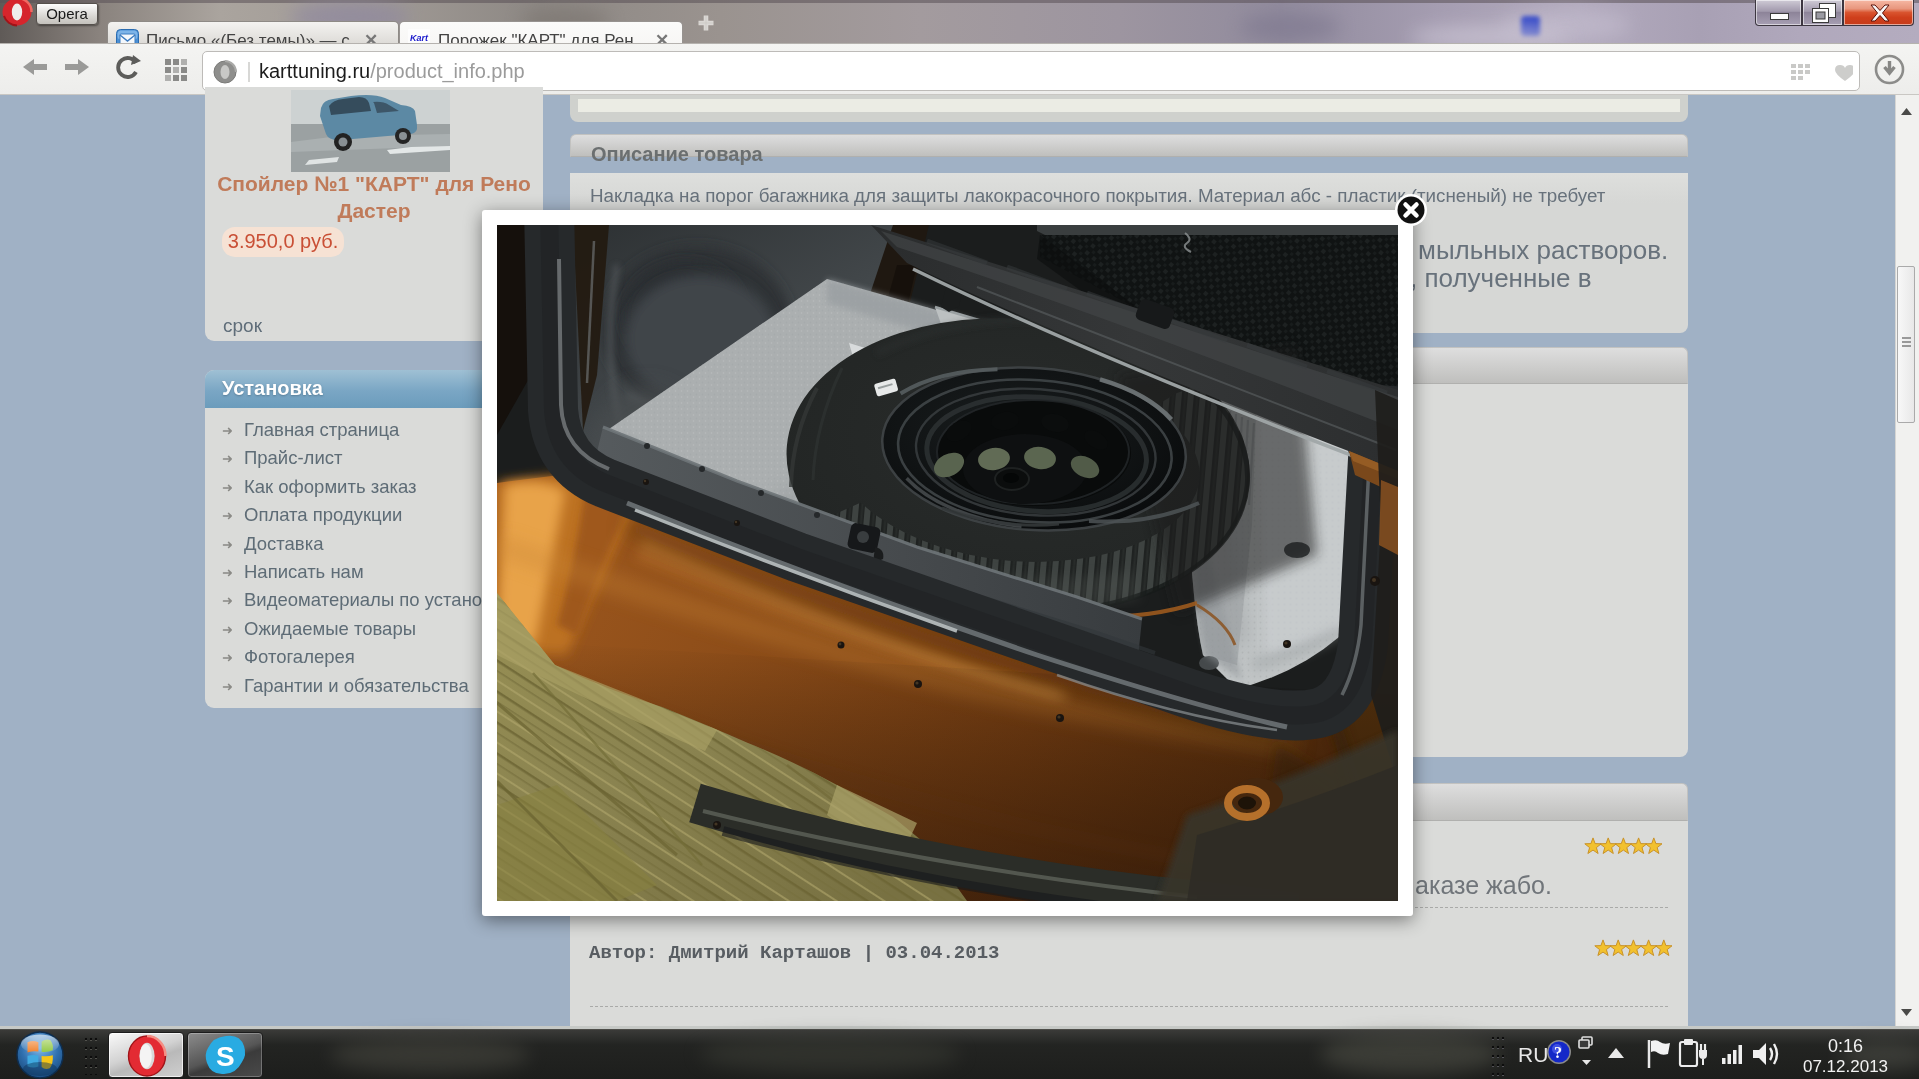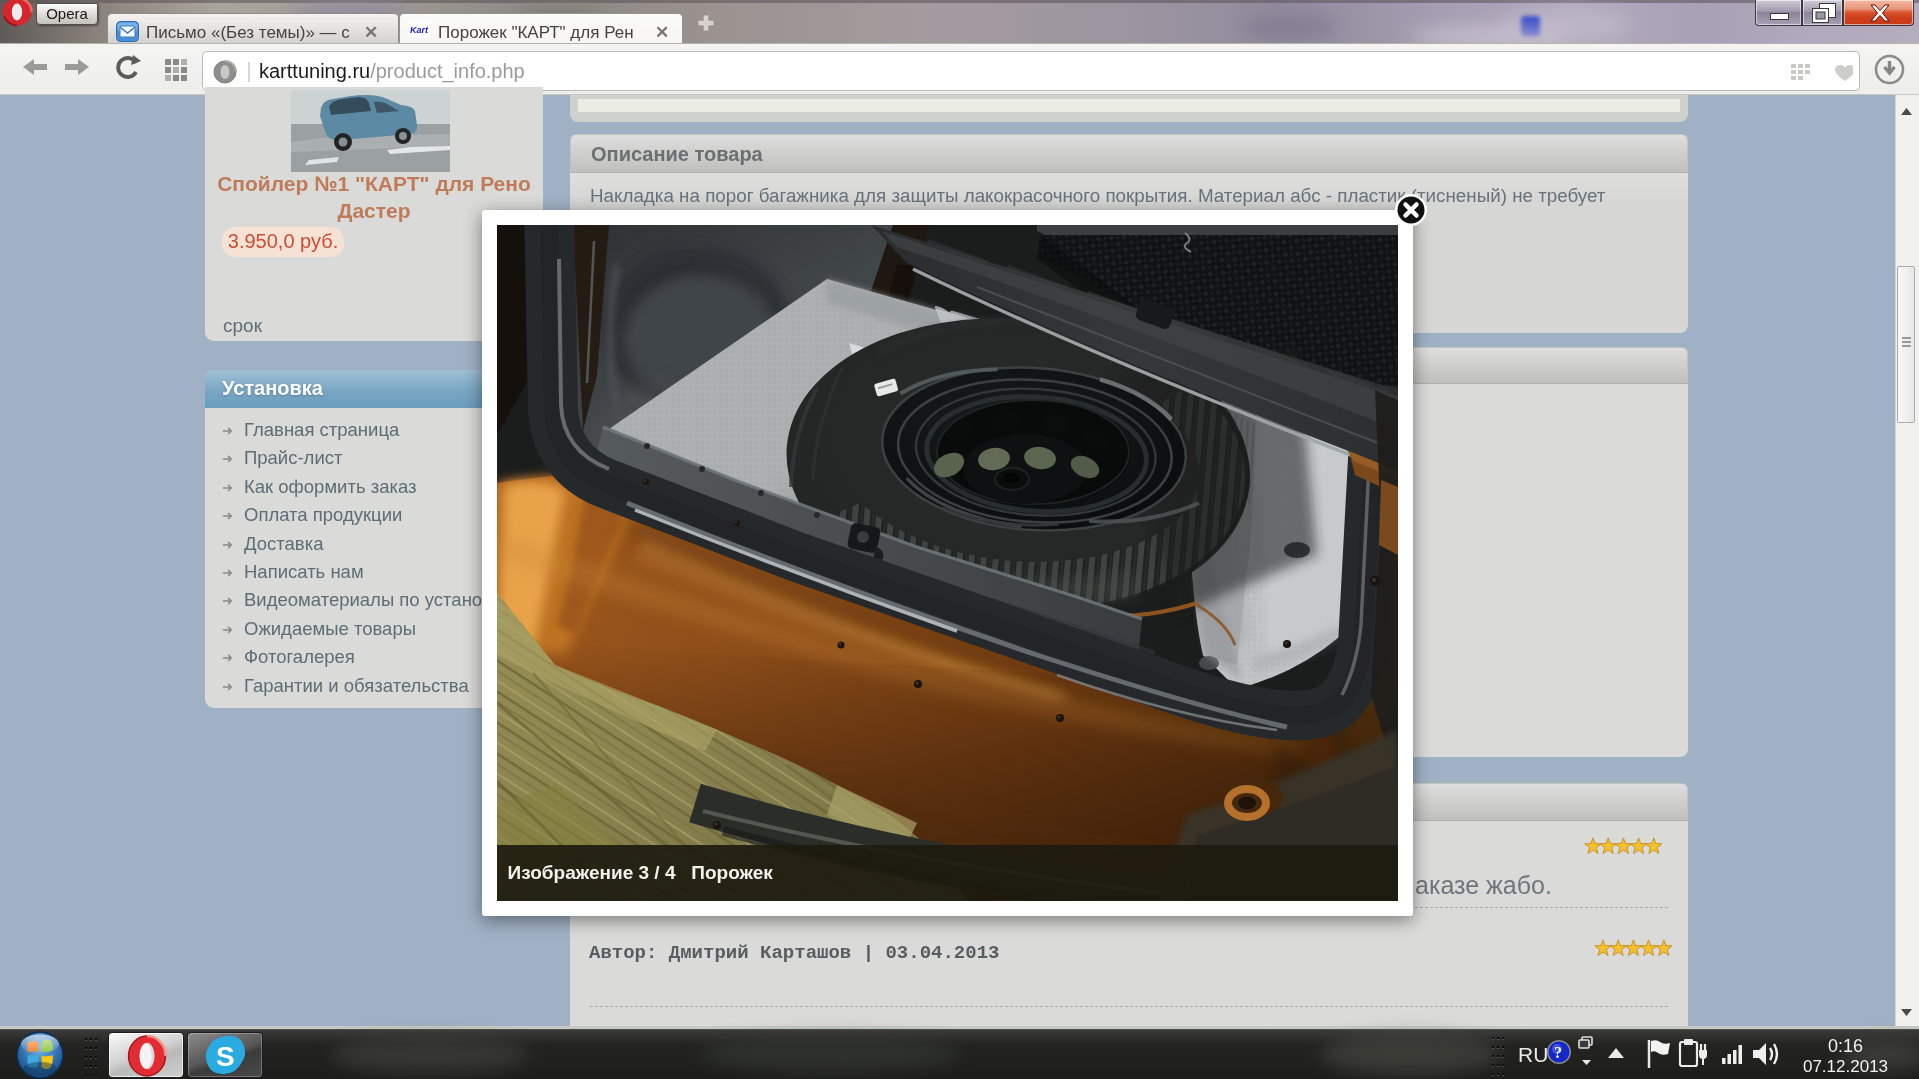--- a/index.html
+++ b/index.html
@@ -17,21 +17,21 @@
 #winbtns { left:1755px; top:0; width:159px; height:27px; }
 .wbtn { position:absolute; top:0; height:26px; border:1px solid #3c3640; border-top:none; background:linear-gradient(#cfcbd6,#a29aad 45%,#8d8499 50%,#a79fb3); box-shadow:inset 0 0 0 1px rgba(255,255,255,.55); }
 #wmin { left:0; width:47px; border-radius:0 0 0 4px; }
 #wmax { left:47px; width:41px; }
 #wclose { left:88px; width:71px; border-radius:0 0 4px 0; background:linear-gradient(#f6b8a4 0%,#e8967d 35%,#d9542f 50%,#cf3f1c 70%,#c63b1a); }
 
 
 #obtn { left:36px; top:3px; width:62px; height:22px; background:linear-gradient(#fdfdfd,#d9d7d3 60%,#c4c1bc); border:1px solid #55504c; border-radius:2px 2px 4px 4px; box-shadow:1px 1px 2px rgba(0,0,0,.4); color:#1a1a1a; font-size:15px; text-align:center; line-height:20px; }
 
 
-.tab { position:absolute; top:13px; height:32px; border:1px solid #8e8a86; border-bottom:none; border-radius:5px 5px 0 0; }
+.tab { position:absolute; top:21px; height:32px; border:1px solid #8e8a86; border-bottom:none; border-radius:5px 5px 0 0; }
 #tab1 { left:107px; width:292px; background:linear-gradient(#f4f3f1,#dddbd7 70%,#d2cfcb); }
 #tab2 { left:399px; width:284px; background:linear-gradient(#fbfbfa,#f6f5f3); border-color:#979390; }
 .tabtitle { position:absolute; top:9px; font-size:17px; color:#434343; white-space:nowrap; overflow:hidden; }
 .tabx { position:absolute; top:8px; font-size:17px; color:#777; font-weight:bold; }
 #newtab { left:697px; top:14px; width:22px; height:20px; color:#e8e6e3; font-size:26px; font-weight:bold; line-height:18px; text-shadow:0 1px 2px rgba(90,85,80,.8); }
 
 
 #toolbar { left:0; top:43px; width:1919px; height:52px; background:linear-gradient(#f4f4f2,#ededeb); border-top:1px solid #b5b2ae; border-bottom:1px solid #c9c7c3; }
 #urlbar { position:absolute; left:202px; top:7px; width:1658px; height:40px; background:#fff; border:1px solid #bdbbb8; border-radius:5px; }
 
@@ -189,25 +189,26 @@
       <div style="position:absolute;left:0;top:0;width:338px;height:38px;background:linear-gradient(#9fc0d4,#7aa6c4 55%,#6b9cbc);border-radius:9px 9px 0 0;">
           <span style="position:absolute;left:17px;top:7px;color:#fff;font-weight:bold;font-size:20px;text-shadow:0 1px 2px rgba(60,90,110,.5);">Установка</span>
         </div>
       <div id="menu" style="position:absolute;left:17px;top:46px;font-size:18.5px;color:#5e6c76;line-height:27.4px;white-space:nowrap;"><span class="arr">➜</span>Главная страница<br><span class="arr">➜</span>Прайс-лист<br><span class="arr">➜</span>Как оформить заказ<br><span class="arr">➜</span>Оплата продукции<br><span class="arr">➜</span>Доставка<br><span class="arr">➜</span>Написать нам<br><span class="arr">➜</span>Видеоматериалы по установке<br><span class="arr">➜</span>Ожидаемые товары<br><span class="arr">➜</span>Фотогалерея<br><span class="arr">➜</span>Гарантии и обязательства</div>
     </div>
 
     <div class="gbox" style="left:570px; top:0; width:1118px; height:27px; border-radius:0 0 8px 8px; background:#cfd1cd;">
       <div style="position:absolute;left:8px;top:4px;width:1102px;height:13px;background:#ebece4;"></div>
     </div>
 
-    <div class="shead" style="left:570px; top:39px; width:1118px; height:39px;">
+    <div class="shead" style="left:570px; top:39px; width:1118px; height:23px;">
         <span style="position:absolute;left:20px;top:8px;">Описание товара</span>
       </div>
     <div class="gbox" style="left:570px; top:78px; width:1118px; height:160px; border-radius:0 0 8px 8px; background:linear-gradient(#dedfdd,#d6d7d5 30px);">
       <div style="position:absolute;left:20px;top:12px;font-size:18.8px;color:#68727c;">Накладка на порог багажника для защиты лакокрасочного покрытия. Материал абс - пластик (тисненый) не требует</div>
+      <div style="position:absolute;left:848px;top:64px;width:300px;font-size:26px;color:#68727c;line-height:27.5px;">мыльных растворов.<br><span style="margin-left:-8px;">, полученные в</span></div>
     </div>
 
     <div class="shead" style="left:570px; top:252px; width:1118px; height:37px;"></div>
     <div class="gbox" style="left:570px; top:289px; width:1118px; height:373px; border-radius:0 0 8px 8px;"></div>
 
     <div class="shead" style="left:570px; top:688px; width:1118px; height:38px;"></div>
     <div class="gbox" style="left:570px; top:726px; width:1118px; height:208px;">
       <svg class="stars" style="position:absolute;left:1014px;top:16px;" width="78" height="18" viewBox="0 0 78 18">
           <path d="M9.0 0.9 L11.1 6.6 L17.2 6.8 L12.4 10.6 L14.1 16.5 L9.0 13.1 L3.9 16.5 L5.6 10.6 L0.8 6.8 L6.9 6.6 Z M24.2 0.9 L26.3 6.6 L32.4 6.8 L27.6 10.6 L29.3 16.5 L24.2 13.1 L19.1 16.5 L20.8 10.6 L16.0 6.8 L22.1 6.6 Z M39.4 0.9 L41.5 6.6 L47.6 6.8 L42.8 10.6 L44.5 16.5 L39.4 13.1 L34.3 16.5 L36.0 10.6 L31.2 6.8 L37.3 6.6 Z M54.6 0.9 L56.7 6.6 L62.8 6.8 L58.0 10.6 L59.7 16.5 L54.6 13.1 L49.5 16.5 L51.2 10.6 L46.4 6.8 L52.5 6.6 Z M69.8 0.9 L71.9 6.6 L78.0 6.8 L73.2 10.6 L74.9 16.5 L69.8 13.1 L64.7 16.5 L66.4 10.6 L61.6 6.8 L67.7 6.6 Z" fill="#f2c12e" stroke="#c8922a" stroke-width="1"></path>
         </svg>
@@ -574,20 +575,19 @@
 <circle cx="877" cy="355" r="2.0" fill="#4e3d28" opacity="0.8"></circle>
 <circle cx="149" cy="257" r="3" fill="#191410"></circle>
 <circle cx="148" cy="256" r="1.2" fill="#4e3d28" opacity="0.8"></circle>
 <circle cx="240" cy="298" r="3" fill="#191410"></circle>
 <circle cx="239" cy="297" r="1.2" fill="#4e3d28" opacity="0.8"></circle>
 <circle cx="421" cy="459" r="4" fill="#191410"></circle>
 <circle cx="420" cy="458" r="1.6" fill="#4e3d28" opacity="0.8"></circle>
 <circle cx="344" cy="420" r="3.5" fill="#191410"></circle>
 <circle cx="343" cy="419" r="1.4" fill="#4e3d28" opacity="0.8"></circle>
 </svg>
-    <div id="caption">&nbsp;&nbsp;Изображение 3 / 4&nbsp;&nbsp; Порожек</div>
     <svg id="closebtn" viewBox="0 0 34 34">
         <circle cx="17" cy="17" r="16" fill="#fff"></circle>
         <circle cx="17" cy="17" r="13.5" fill="#111"></circle>
         <path d="M11.5 11.5 L22.5 22.5 M22.5 11.5 L11.5 22.5" stroke="#fff" stroke-width="4.5" stroke-linecap="round"></path>
       </svg>
   </div>
 </div>
 
 </body></html>

